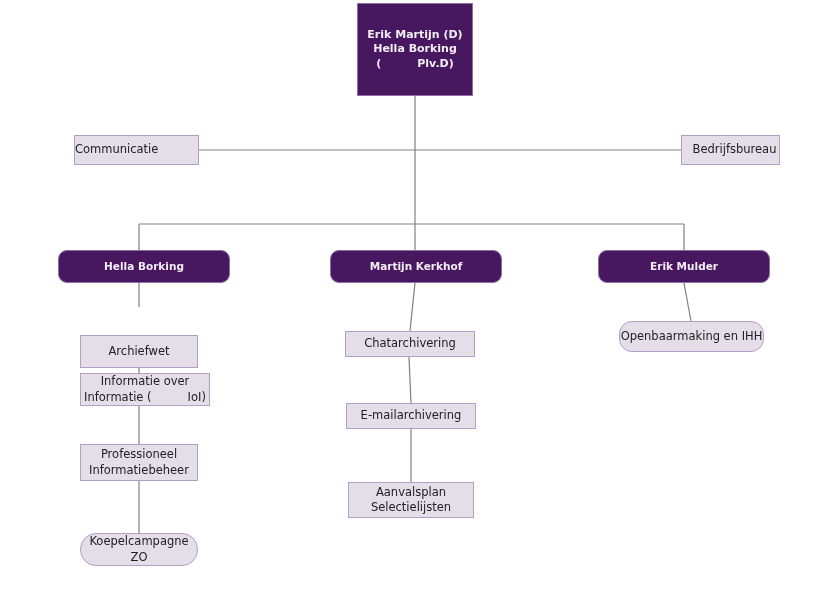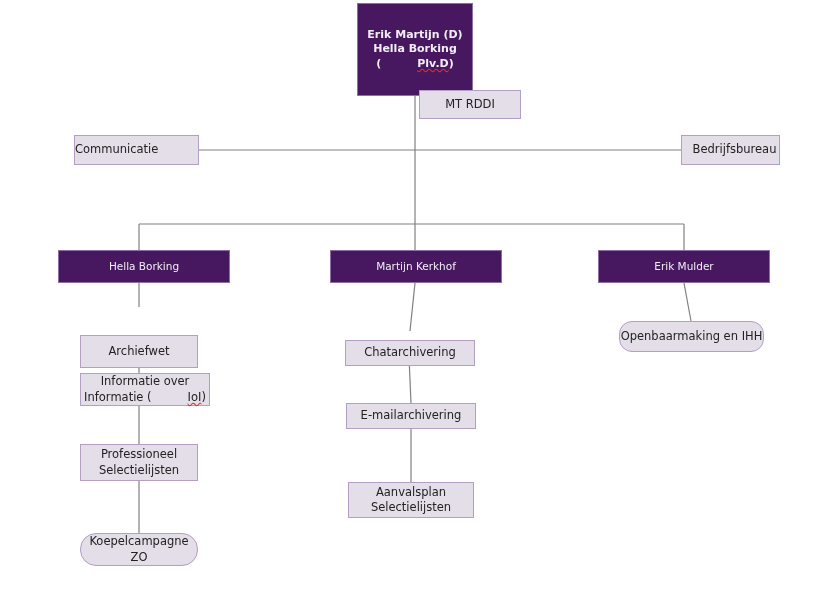--- a/index.html
+++ b/index.html
@@ -52,33 +52,33 @@
     background: #e3dee8;
     border: 1px solid #b39ec4;
     color: #222222;
   }
   .node.root {
     font-size: 11px;
     font-weight: bold;
   }
   .node.dept {
     font-size: 10.5px;
-    font-weight: normal;
+    font-weight: bold;
+    border-radius: 9px;
   }
   .node.staff {
     font-size: 11.5px;
     font-weight: normal;
   }
   .node.leftalign {
     justify-content: flex-start;
     text-align: left;
   }
   
   .spell {
-    text-decoration: underline;
     text-decoration-color: #e03030;
     text-decoration-style: wavy;
     text-decoration-skip-ink: none;
     text-underline-offset: 1px;
     margin-left: 36px;
   }
 </style>
 </head>
 <body>
 
@@ -106,23 +106,20 @@
       <path d="M 411,429 L 411,482"></path>
 
       <path d="M 684,283 L 691,321"></path>
     </g>
   </svg>
 
   <div class="node dark root" style="left:357px; top:3px; width:116px; height:93px;">
     <span class="label"><span>Erik Martijn (D)</span><br><span>Hella Borking (</span><span class="spell">Plv.D</span><span>)</span></span>
   </div>
 
-  <div class="node light staff" style="left:419px; top:90px; width:102px; height:29px;">
-    <span class="label">MT RDDI</span>
-  </div>
 
   <div class="node light staff leftalign" style="left:74px; top:135px; width:125px; height:30px;">
     <span class="label">Communicatie</span>
   </div>
 
   <div class="node light staff" style="left:681px; top:135px; width:99px; height:30px;padding-left:8px;">
     <span class="label">Bedrijfsbureau</span>
   </div>
 
   <div class="node dark dept" style="left:58px; top:250px; width:172px; height:33px;">
@@ -140,28 +137,28 @@
   <div class="node light staff" style="left:80px; top:307px; width:118px; height:33px;margin-top:28px;">
     <span class="label">Archiefwet</span>
   </div>
 
   <div class="node light staff" style="left:80px; top:373px; width:130px; height:33px;">
     <span class="label"><span>Informatie over</span><br><span>Informatie (</span><span class="spell">IoI</span><span>)</span></span>
   </div>
 
   <div class="node light staff" style="left:80px; top:444px; width:118px; height:37px;">
     <span class="label">Professioneel
-Selectielijsten</span>
+Informatiebeheer</span>
   </div>
 
   <div class="node light staff" style="left:80px; top:533px; width:118px; height:33px;border-radius:16px;">
     <span class="label">Koepelcampagne ZO</span>
   </div>
 
-  <div class="node light staff" style="left:345px; top:331px; width:130px; height:26px;margin-top:9px;">
+  <div class="node light staff" style="left:345px; top:331px; width:130px; height:26px;">
     <span class="label">Chatarchivering</span>
   </div>
 
   <div class="node light staff" style="left:346px; top:403px; width:130px; height:26px;">
     <span class="label">E-mailarchivering</span>
   </div>
 
   <div class="node light staff" style="left:348px; top:482px; width:126px; height:36px;">
     <span class="label">Aanvalsplan
 Selectielijsten</span>

